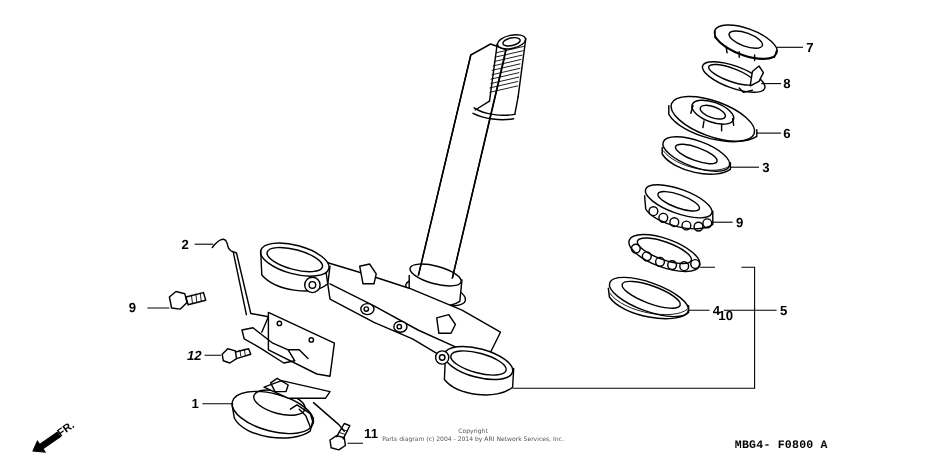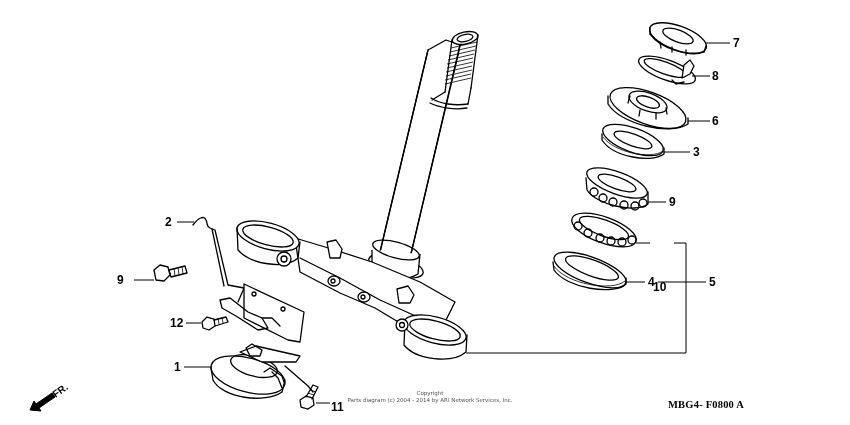--- a/index.html
+++ b/index.html
@@ -5,21 +5,21 @@
   html,body{margin:0;padding:0;background:#ffffff;}
   body{width:850px;height:425px;overflow:hidden;position:relative;font-family:"Liberation Sans",sans-serif;}
   #stage{position:absolute;left:0;top:0;width:850px;height:425px;}
   svg{position:absolute;left:0;top:0;}
   .ln{stroke:#000;stroke-width:1.3;fill:none;stroke-linejoin:round;stroke-linecap:round;}
   .lnw{stroke:#000;stroke-width:1.3;fill:#fff;stroke-linejoin:round;}
   .thin{stroke:#000;stroke-width:0.8;fill:none;}
   .lead{stroke:#000;stroke-width:1;fill:none;}
   .callout{position:absolute;font-family:"Liberation Sans",sans-serif;font-size:12px;font-weight:bold;color:#000;line-height:12px;}
   .copyright{position:absolute;font-family:"DejaVu Sans",sans-serif;font-size:5.5px;color:#555;text-align:center;line-height:7px;}
-  .code{position:absolute;font-family:Liberation Serif, serif;font-size:10.5px;font-weight:bold;color:#000;letter-spacing:0.2px;}
+  .code{position:absolute;font-family:Liberation Mono, monospace;font-size:10.5px;font-weight:bold;color:#000;letter-spacing:0.2px;}
   .fr{position:absolute;font-family:"Liberation Sans",sans-serif;font-size:10px;font-weight:900;color:#000;transform:rotate(-35deg);}
 </style>
 </head>
 <body>
 
 <div id="stage">
 
 <svg width="850" height="425" viewBox="0 0 850 425">
 
   <g>
@@ -209,23 +209,23 @@
 <span class="callout" style="left:733px;top:37px;">7</span>
 <span class="callout" style="left:712px;top:70px;">8</span>
 <span class="callout" style="left:712px;top:115px;">6</span>
 <span class="callout" style="left:693px;top:146px;">3</span>
 <span class="callout" style="left:669px;top:196px;">9</span>
 <span class="callout" style="left:653px;top:237px;margin-top:44px;">10</span>
 <span class="callout" style="left:648px;top:276px;">4</span>
 <span class="callout" style="left:709px;top:276px;">5</span>
 <span class="callout" style="left:165px;top:216px;">2</span>
 <span class="callout" style="left:117px;top:274px;">9</span>
-<span class="callout" style="left:170px;top:317px;">12</span>
+<span class="callout" style="left:170px;top:317px;font-style:italic;">12</span>
 <span class="callout" style="left:174px;top:361px;">1</span>
-<span class="callout" style="left:331px;top:401px;text-align:center;">11</span>
+<span class="callout" style="left:331px;top:388px;text-align:center;">11</span>
 
 <div class="copyright" style="left:335px;top:390px;width:190px;">
   <div>Copyright</div>
   <div>Parts diagram (c) 2004 - 2014 by ARI Network Services, Inc.</div>
 </div>
 
 <span class="code" style="left:668px;top:399px;">MBG4- F0800 A</span>
 
 <span class="fr" style="left:52px;top:385px;">FR.</span>
 

